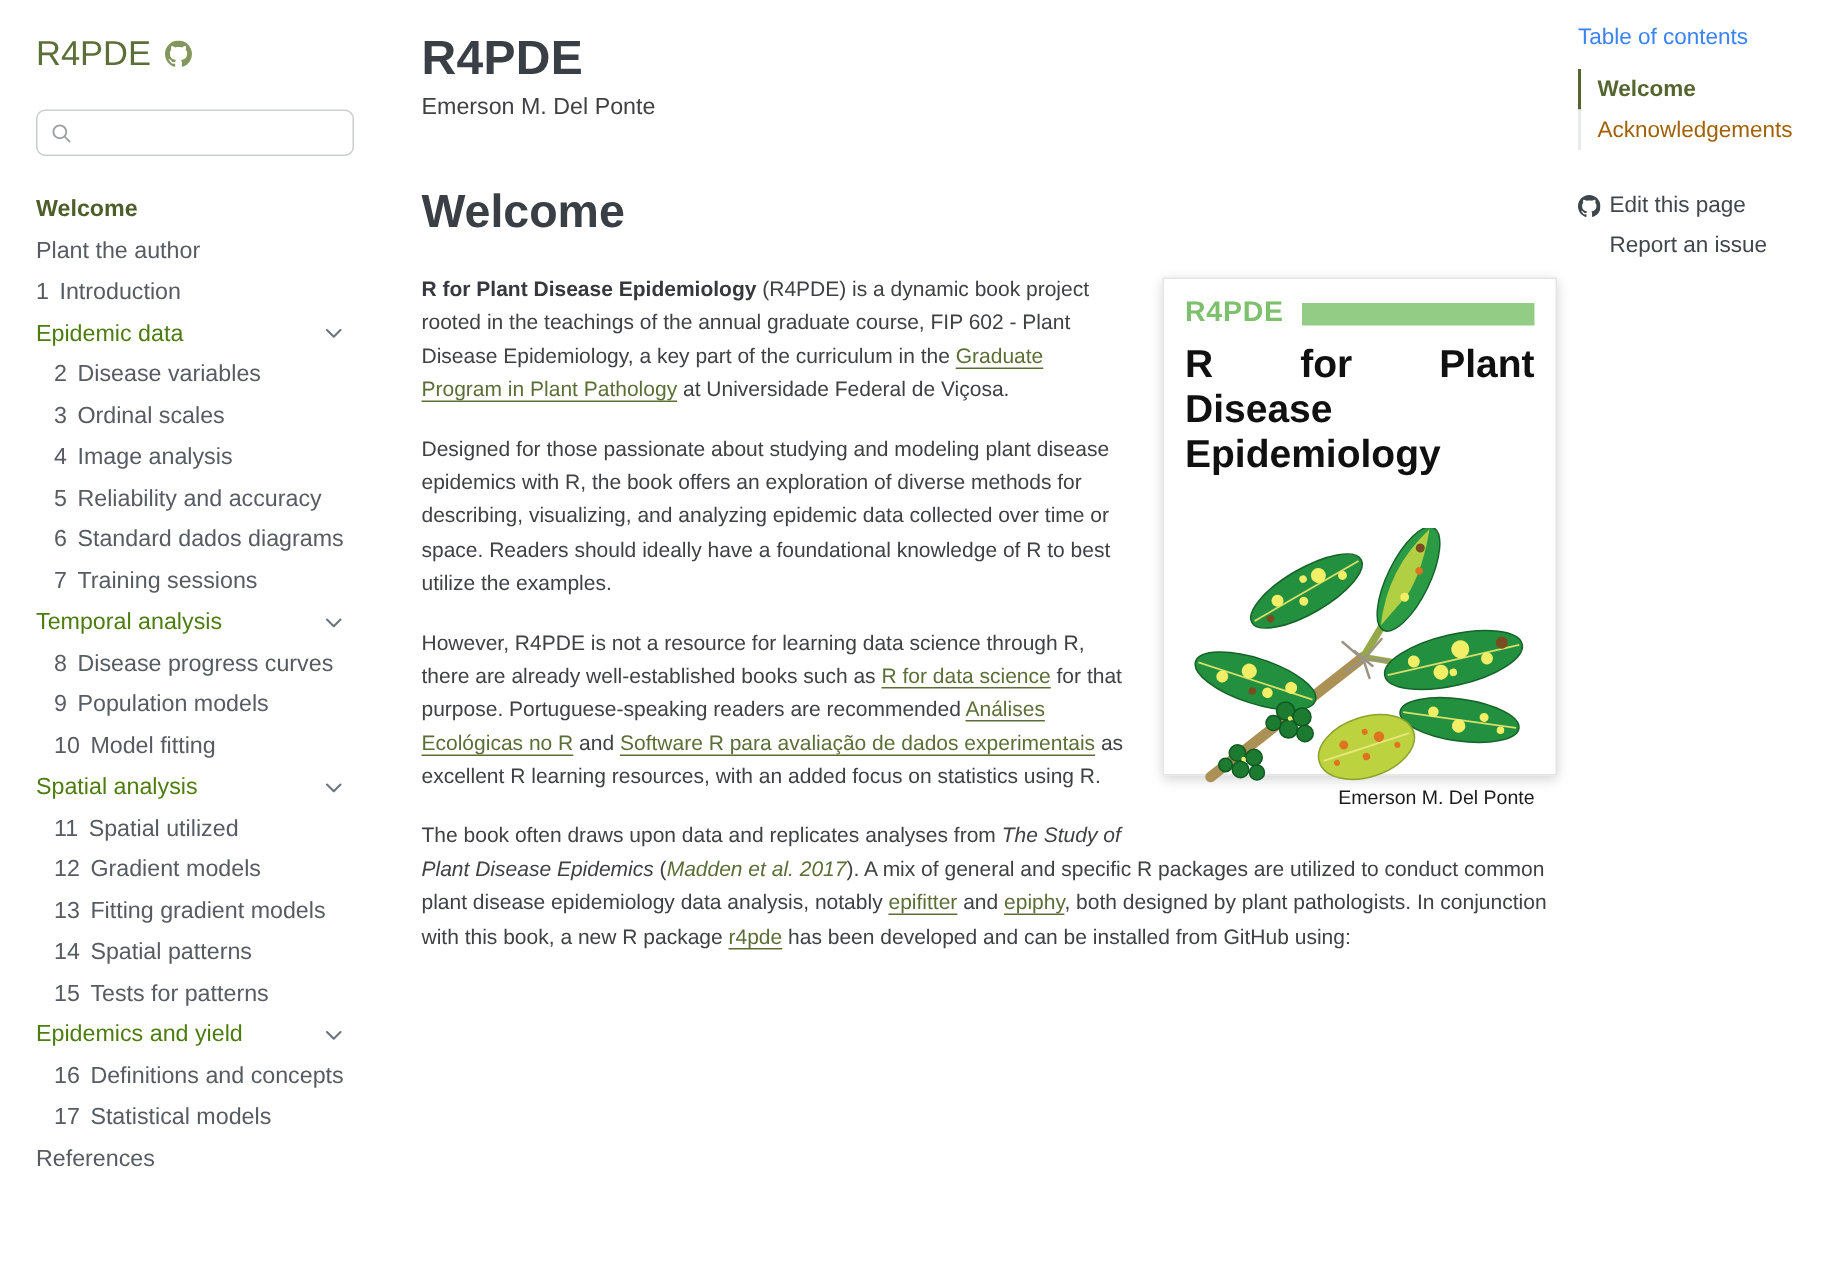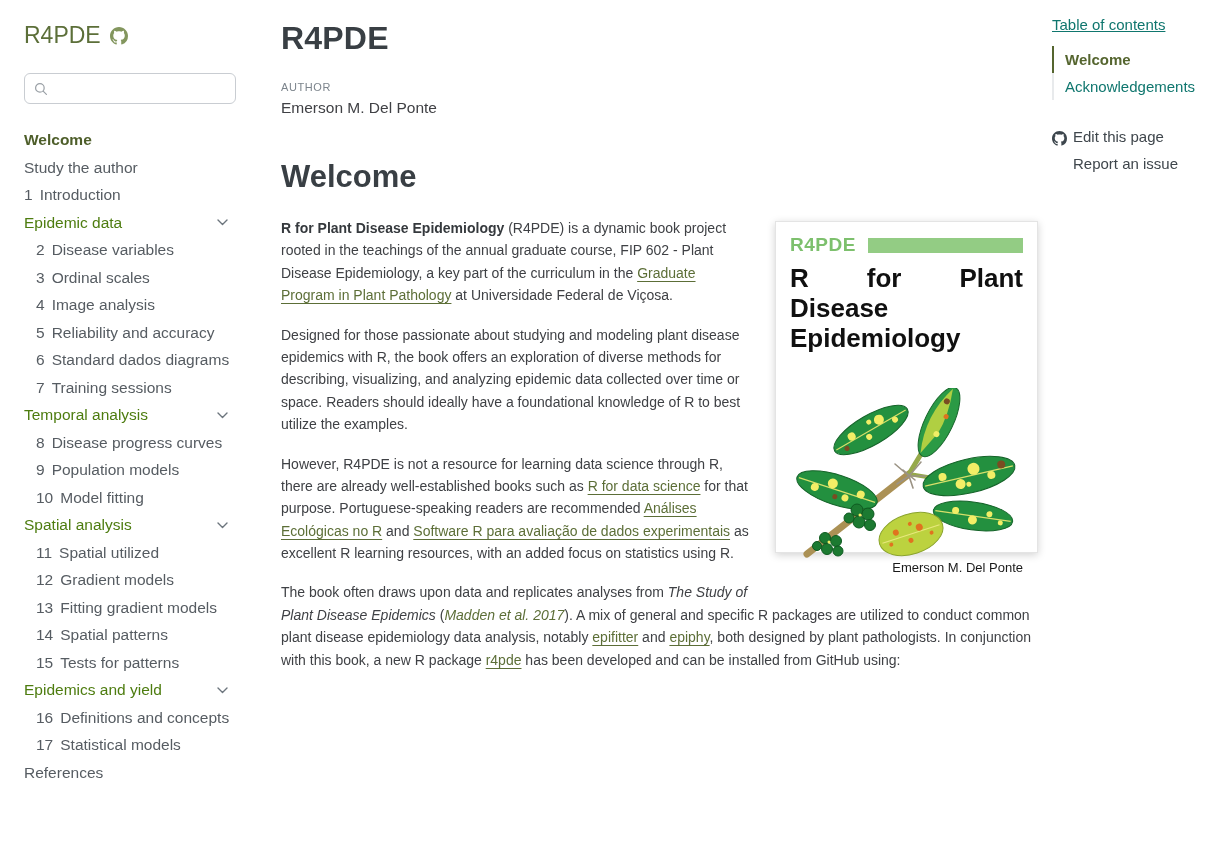--- a/index.html
+++ b/index.html
@@ -59,28 +59,28 @@
   .cover-brand { font-size:19px; font-weight:bold; color:#7dc06d; letter-spacing:.5px; }
   .cover-bar { flex:1; height:15px; background:#93cc84; margin-left:12px; }
   .cover-title { margin-top:8px; font-size:26px; line-height:1.15; font-weight:bold; color:#101010; text-align:justify; }
   .cover-title::after { content:""; display:inline-block; width:100%; }
   .cover-sub { margin-top:7px; font-size:12.5px; line-height:1.3; color:#2a2a2a; max-width:175px; }
   .cover-art { display:block; margin:4px auto 0; }
   .cover-author { text-align:right; font-size:13px; color:#1a1a1a; margin-top:0px; }
 
   
   .toc { padding:16px 10px 0 0; font-size:15px; }
-  .toc-title { color:#0f766e; margin-bottom:13px;text-decoration:underline; }
+  .toc-title { color:#3b82f6; margin-bottom:13px; }
   .toc ul { list-style:none; }
   .toc li { border-left:2px solid #e8eaec; padding:4px 0 4px 11px; line-height:19px; }
-  .toc li a { color:#0f766e; }
+  .toc li a { color:#a16207; }
   .toc li.active { border-left-color:#55652f; }
   .toc li.active a { color:#55652f; font-weight:bold; }
   .toc-links { margin-top:28px; color:#3f464c; }
-  .toc-links .row { display:flex; align-items:flex-end; gap:6px; margin-bottom:9px; line-height:18px; }
+  .toc-links .row { display:flex; align-items:center; gap:6px; margin-bottom:9px; line-height:18px; }
   .toc-links .gh { width:15px; height:15px; fill:#3d464d; flex:0 0 auto; }
   .toc-links .indent { padding-left:21px; }
 </style>
 </head>
 <body>
 
 <aside class="sidebar">
   <div class="sidebar-brand">
     <a class="title">R4PDE</a>
     <a style="display:block">
@@ -96,21 +96,21 @@
         <line x1="9.8" y1="9.8" x2="13.3" y2="13.3" stroke="#9aa0a6" stroke-width="1.3" stroke-linecap="round"></line>
       </svg>
     <input type="text" placeholder="" style="">
   </div>
 
   <ul class="nav">
     <li class="active">
         <a>Welcome</a>
       </li>
     <li>
-        <a>Study the author</a>
+        <a>Plant the author</a>
       </li>
     <li>
         <a><span class="num">1</span><span>Introduction</span></a>
       </li>
 
     <li class="sec">
       <span>Epidemic data</span>
       <svg class="chev" width="11" height="7" viewBox="0 0 11 7">
           <polyline points="1,1 5.5,5.5 10,1"></polyline>
         </svg>
@@ -186,21 +186,20 @@
       </li>
 
     <li class="top-gap">
         <a>References</a>
       </li>
   </ul>
 </aside>
 
 <main class="main">
   <h1 class="doc-title">R4PDE</h1>
-  <div class="author-label">AUTHOR</div>
   <div class="author-name">Emerson M. Del Ponte</div>
 
   <h2 class="welcome">Welcome</h2>
 
   <figure class="cover">
     <div class="cover-head">
       <span class="cover-brand">R4PDE</span>
       <span class="cover-bar"></span>
     </div>
     <div class="cover-title">R for Plant Disease Epidemiology</div>

